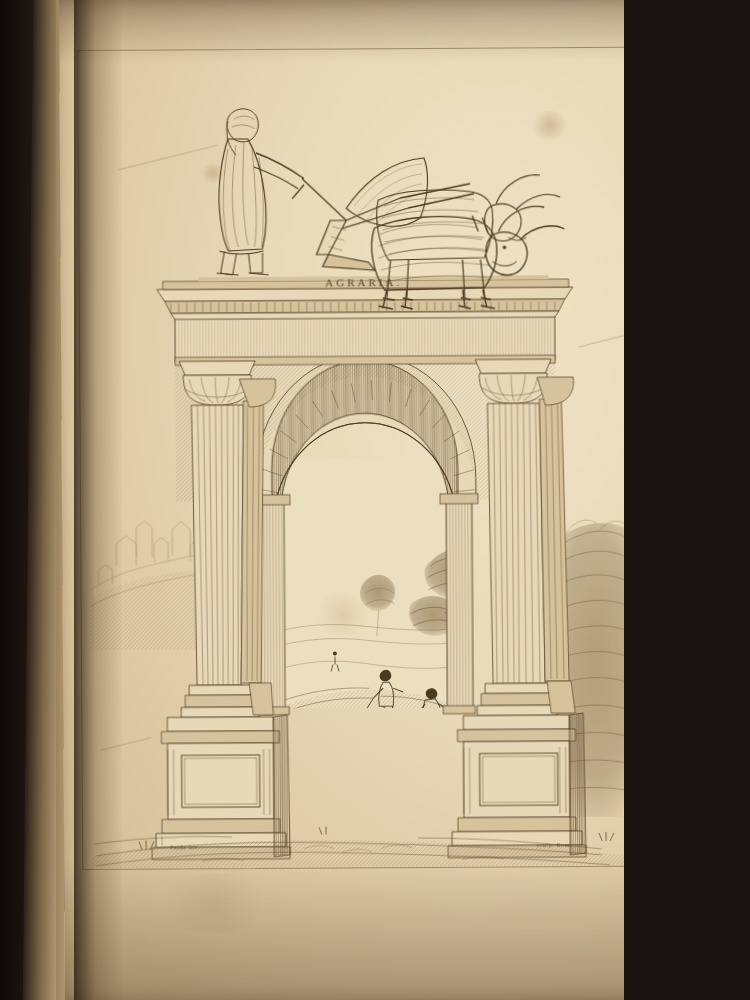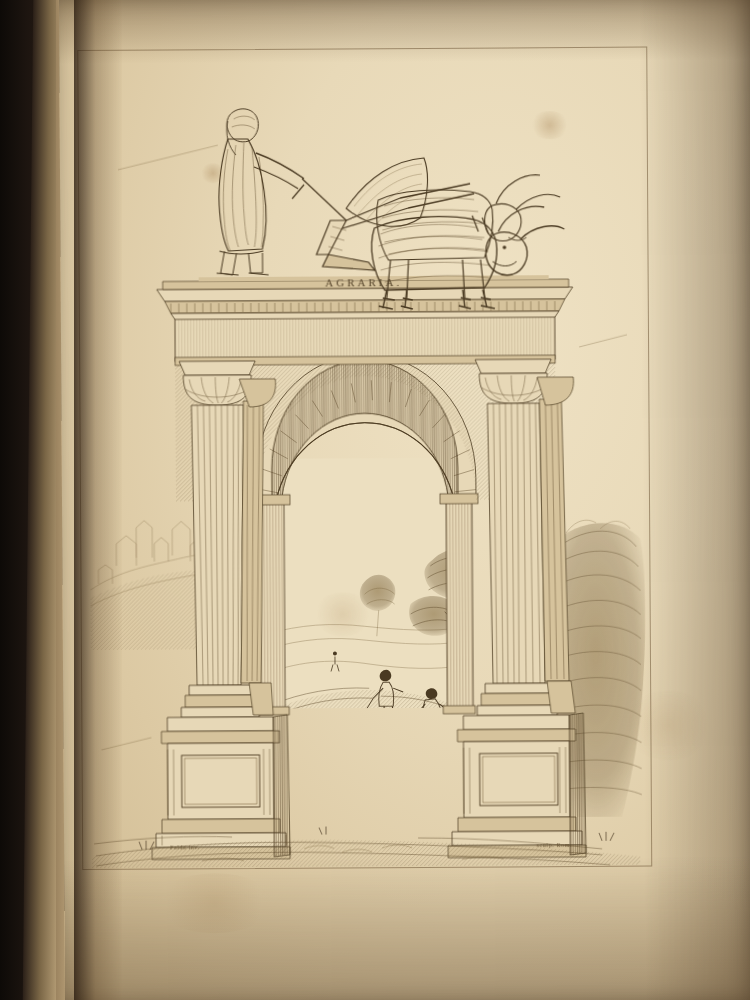--- a/index.html
+++ b/index.html
@@ -8,21 +8,21 @@
     background: #1a1410;
   }
   body {
     width: 750px;
     height: 1000px;
     overflow: hidden;
     font-family: "Liberation Serif", serif;
   }
   #stage {
     position: relative;
-    width: 750px;
+    width: 624px;
     height: 1000px;
     background: #221a14;
     overflow: hidden;
   }
 
   
   .backdrop {
     position: absolute;
     inset: 0;
     background:

